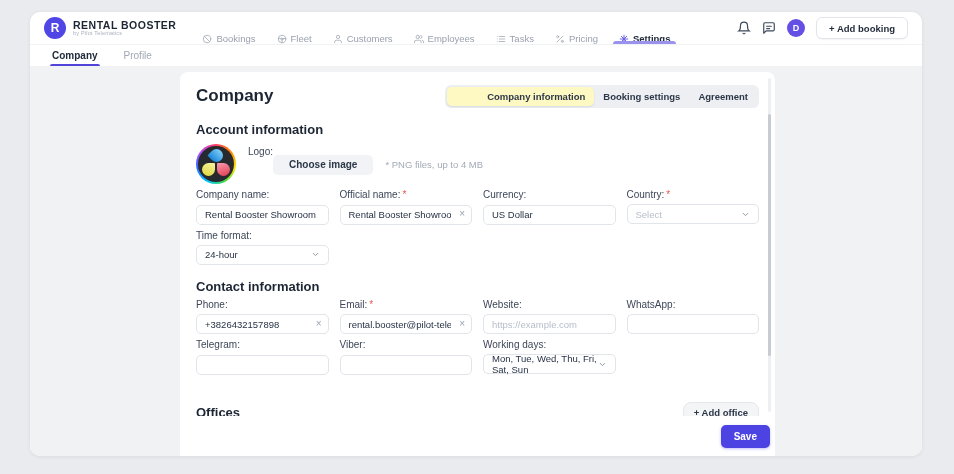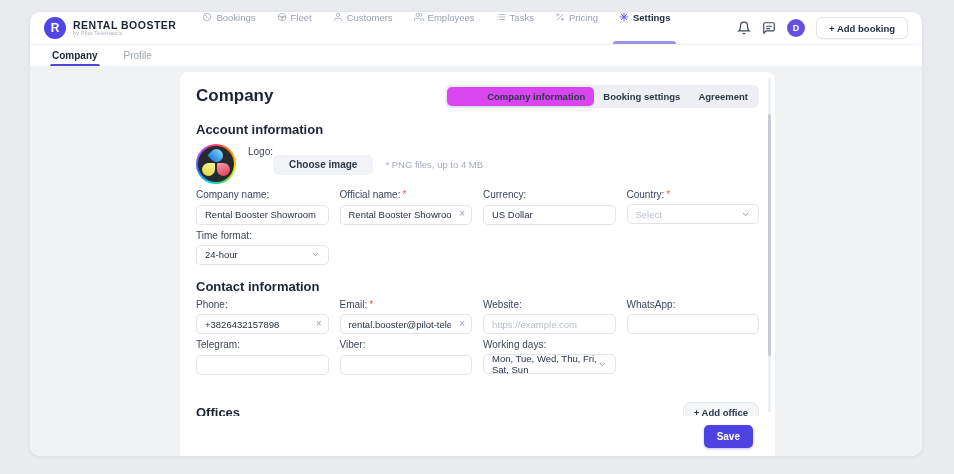--- a/index.html
+++ b/index.html
@@ -22,21 +22,21 @@
   .brand-mark {
     width:22px; height:22px; border-radius:50%; background:#4f46e5;
     color:#fff; font-weight:800; font-size:12px;
     display:flex; align-items:center; justify-content:center;
   }
   .brand-text { line-height:1.05; }
   .brand-name { font-size:10.5px; font-weight:800; letter-spacing:.5px; color:#1c2534; }
   .brand-tag { font-size:5.5px; color:#a9b0bb; letter-spacing:.2px; }
   .nav { display:flex; margin-left:26px; gap:21px; height:32px; }
   .nav-item {
-    display:flex; align-items:flex-start; gap:4px; position:relative;
+    display:flex; align-items:flex-end; gap:4px; position:relative;
     font-size:9.5px; color:#99a1ae; cursor:pointer; white-space:nowrap;
   }
   .nav-item svg { width:10px; height:10px; color:#a6adb9; }
   .nav-item.active { color:#212b3a; font-weight:700; }
   .nav-item.active svg { color:#6b60e8; }
   .nav-item.active::after {
     content:""; position:absolute; left:-6px; right:-6px; bottom:0;
     height:3px; background:#9a93ee; border-radius:3px 3px 0 0;
   }
   .top-actions { margin-left:auto; display:flex; align-items:center; gap:11px; }
@@ -68,37 +68,37 @@
   .content { flex:1; background:#f0f2f4; position:relative; border-radius:0 0 10px 10px; }
   .panel {
     position:absolute; left:150px; top:6px; width:595px; bottom:0;
     background:#fff; border-radius:8px 8px 0 0;
   }
   .scroll { position:absolute; left:0; right:0; top:0; bottom:40px; overflow:hidden; padding:12px 16px 0; }
   .sb-track { position:absolute; right:4px; top:6px; bottom:44px; width:3px; background:#edeff2; border-radius:2px; }
   .sb-thumb { position:absolute; right:4px; top:42px; width:3px; height:242px; background:#c7ccd4; border-radius:2px; cursor:pointer; }
   .panel-footer {
     position:absolute; left:0; right:0; bottom:0; height:40px; background:#fff;
-    display:flex; align-items:center; justify-content:flex-end; padding:0 22px;
+    display:flex; align-items:center; justify-content:flex-end; padding:0 5px;
   }
   .save-btn {
     background:#4d42e2; color:#fff; border:0; border-radius:5px;
     font-size:10px; font-weight:600; padding:6px 13px; cursor:pointer;
     box-shadow:0 1px 3px rgba(77,66,226,.35); font-family:inherit;
   }
   
   .title-row { display:flex; align-items:center; justify-content:space-between; height:24px; }
   .page-title { font-size:17px; font-weight:700; color:#1c2534; }
   .seg { background:#edeff2; border-radius:6px; padding:2px; display:flex; }
   .seg button {
     border:0; background:transparent; font-size:9.5px; font-weight:600;
     color:#2c3748; padding:4px 9px; border-radius:5px; cursor:pointer; white-space:nowrap;
     font-family:inherit;
   }
-  .seg button.active { background:#d946ef; box-shadow:0 1px 2px rgba(20,30,50,.1);padding-left:40px; }
+  .seg button.active { background:#fef9c3; box-shadow:0 1px 2px rgba(20,30,50,.1);padding-left:40px; }
   
   .section-h { font-size:13px; font-weight:700; color:#1c2534; margin-top:14px; line-height:15px; }
   .logo-row { margin-top:7px; display:flex; gap:12px; height:40px; }
   .logo-ring {
     width:40px; height:40px; border-radius:50%; position:relative; flex:0 0 auto;
     background:conic-gradient(#ff3b5c,#ff8a00,#ffe600,#43d94f,#00c8ff,#2d6bff,#b44bff,#ff3b5c);
   }
   .logo-core { position:absolute; inset:2px; background:#26292d; border-radius:50%; }
   .petal { position:absolute; width:13px; height:13px; }
   .petal.blue   { left:11.5px; top:3px;  background:linear-gradient(180deg,#7ed0f7,#1b83d8); border-radius:50% 50% 50% 8%; transform:rotate(45deg); }

